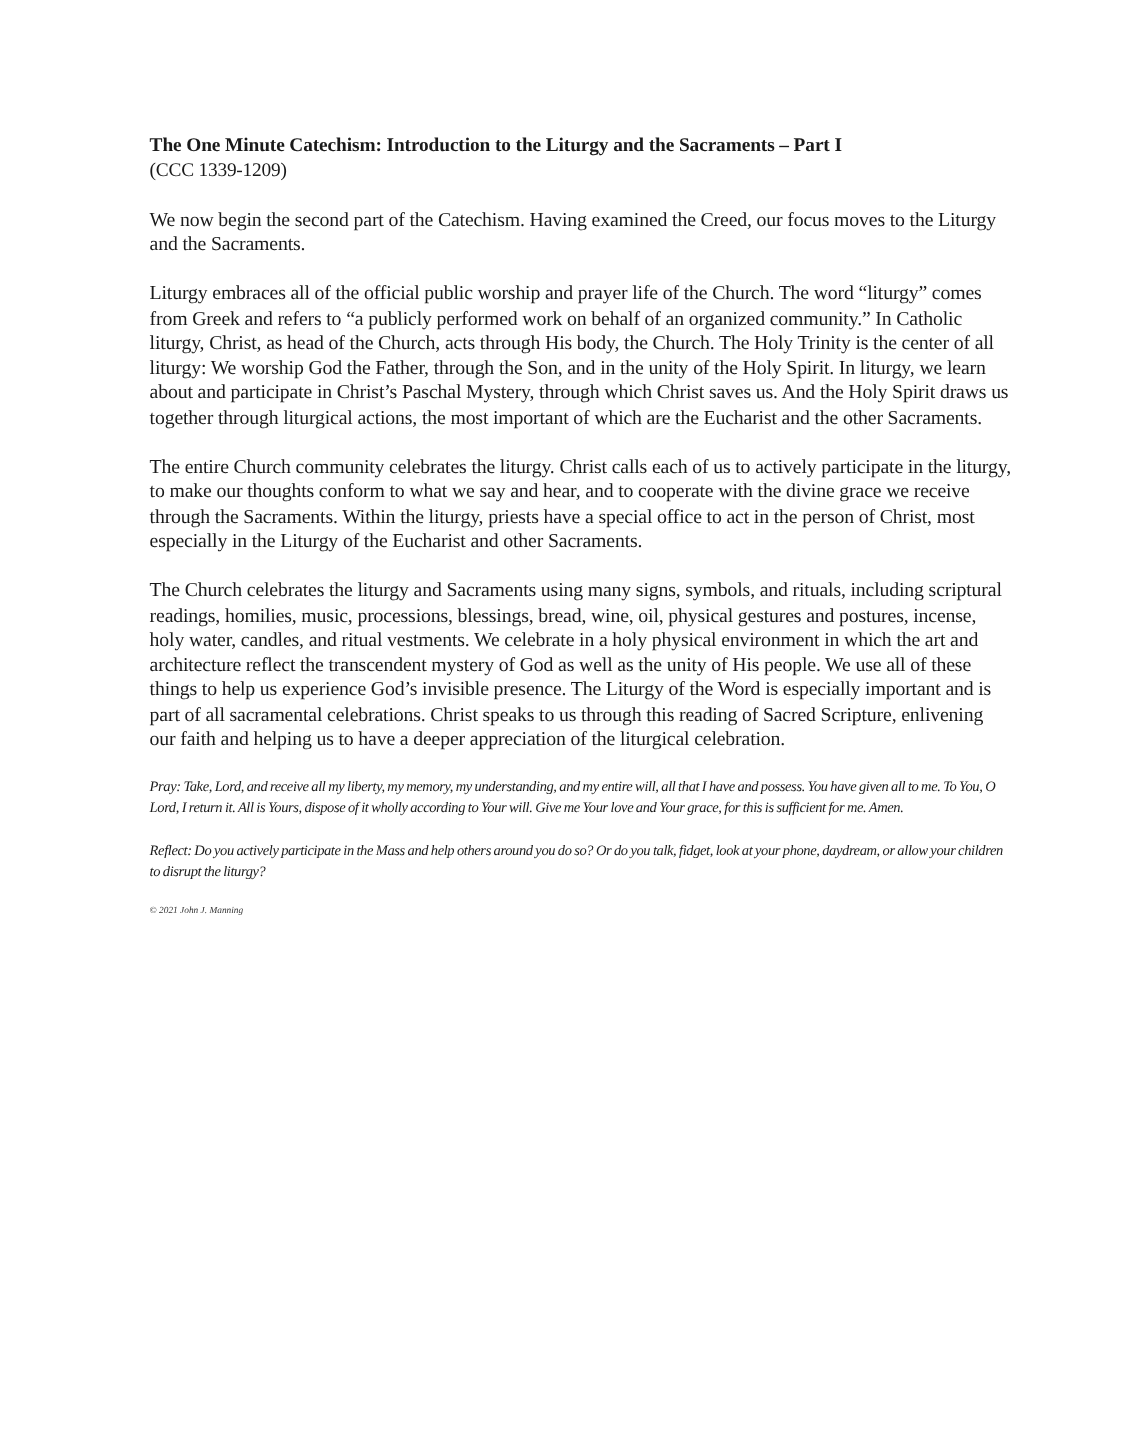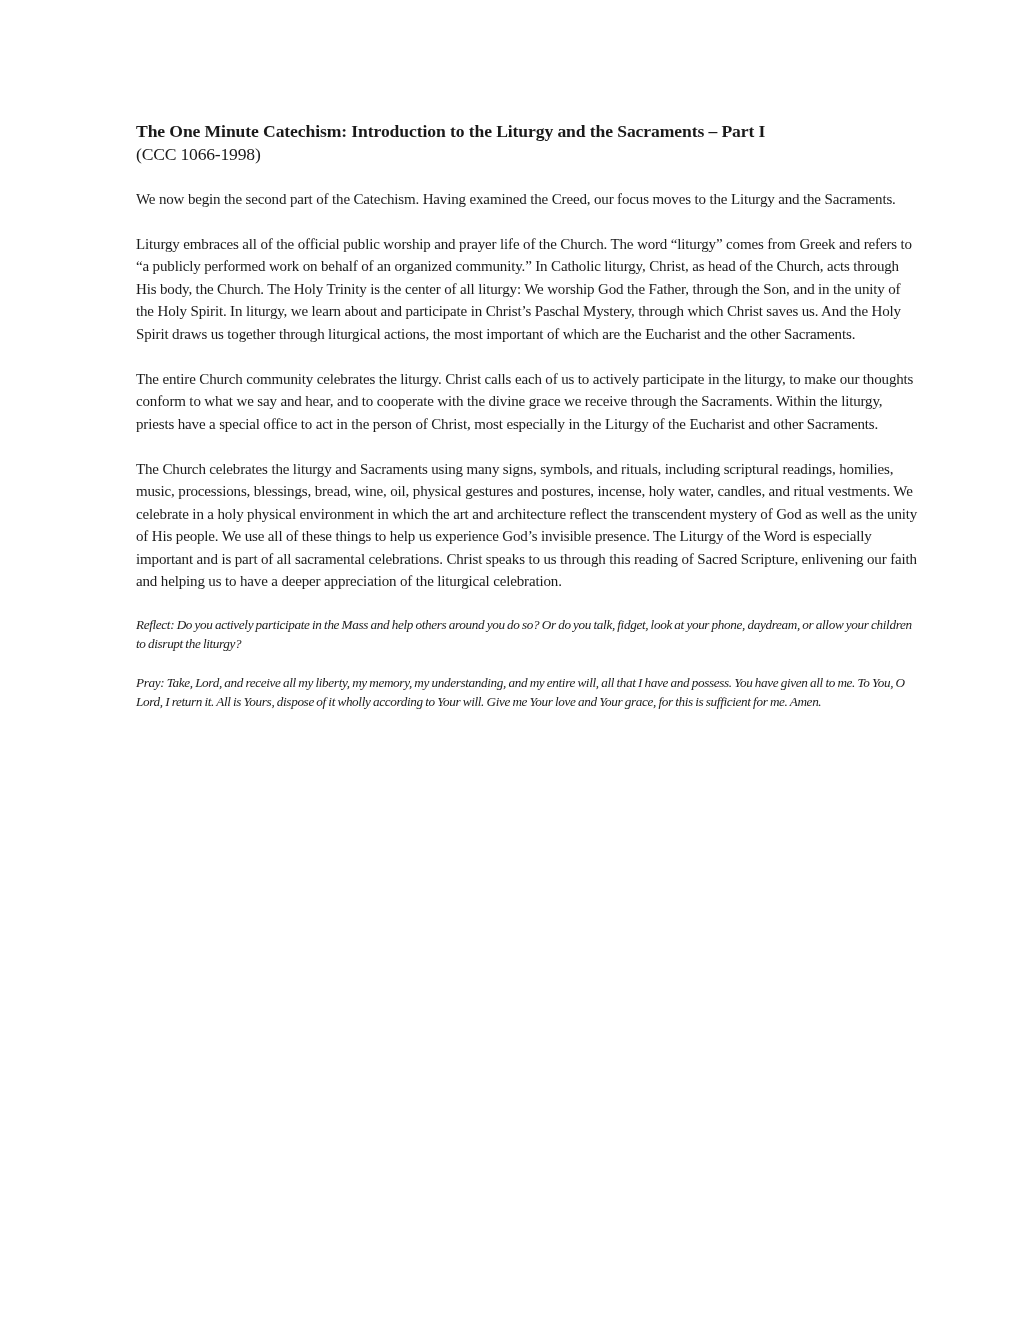--- a/index.html
+++ b/index.html
@@ -28,21 +28,21 @@
       margin: 0;
       letter-spacing: -0.1px;
     }
     .ref {
       font-size: 17.6px;
       line-height: 22.5px;
       margin: 0 0 22.5px 0;
       letter-spacing: -0.2px;
     }
     .para {
-      font-size: 15px;
+      font-size: 18px;
       line-height: 22.5px;
       margin: 0 0 22.5px 0;
       letter-spacing: -0.15px;
       word-spacing: 0px;
     }
     .italic-block {
       font-style: italic;
       font-size: 13.2px;
       line-height: 19px;
       margin: 0 0 20px 0;
@@ -58,23 +58,24 @@
       line-height: 12px;
       margin: 8px 0 0 0;
       color: #333333;
     }
   </style>
 </head>
 <body>
 
 <div class="page">
   <p class="title">The One Minute Catechism: Introduction to the Liturgy and the Sacraments – Part I</p>
-  <p class="ref">(CCC 1066-1998)</p>
+  <p class="ref">(CCC 1339-1209)</p>
 
   <p class="para">We now begin the second part of the Catechism. Having examined the Creed, our focus moves to the Liturgy and the Sacraments.</p>
   <p class="para">Liturgy embraces all of the official public worship and prayer life of the Church. The word “liturgy” comes from Greek and refers to “a publicly performed work on behalf of an organized community.” In Catholic liturgy, Christ, as head of the Church, acts through His body, the Church. The Holy Trinity is the center of all liturgy: We worship God the Father, through the Son, and in the unity of the Holy Spirit. In liturgy, we learn about and participate in Christ’s Paschal Mystery, through which Christ saves us. And the Holy Spirit draws us together through liturgical actions, the most important of which are the Eucharist and the other Sacraments.</p>
   <p class="para">The entire Church community celebrates the liturgy. Christ calls each of us to actively participate in the liturgy, to make our thoughts conform to what we say and hear, and to cooperate with the divine grace we receive through the Sacraments. Within the liturgy, priests have a special office to act in the person of Christ, most especially in the Liturgy of the Eucharist and other Sacraments.</p>
   <p class="para">The Church celebrates the liturgy and Sacraments using many signs, symbols, and rituals, including scriptural readings, homilies, music, processions, blessings, bread, wine, oil, physical gestures and postures, incense, holy water, candles, and ritual vestments. We celebrate in a holy physical environment in which the art and architecture reflect the transcendent mystery of God as well as the unity of His people. We use all of these things to help us experience God’s invisible presence. The Liturgy of the Word is especially important and is part of all sacramental celebrations. Christ speaks to us through this reading of Sacred Scripture, enlivening our faith and helping us to have a deeper appreciation of the liturgical celebration.</p>
 
+  <p class="italic-block">Pray: Take, Lord, and receive all my liberty, my memory, my understanding, and my entire will, all that I have and possess. You have given all to me. To You, O Lord, I return it. All is Yours, dispose of it wholly according to Your will. Give me Your love and Your grace, for this is sufficient for me. Amen.</p>
   <p class="italic-block first">Reflect: Do you actively participate in the Mass and help others around you do so? Or do you talk, fidget, look at your phone, daydream, or allow your children to disrupt the liturgy?</p>
-  <p class="italic-block">Pray: Take, Lord, and receive all my liberty, my memory, my understanding, and my entire will, all that I have and possess. You have given all to me. To You, O Lord, I return it. All is Yours, dispose of it wholly according to Your will. Give me Your love and Your grace, for this is sufficient for me. Amen.</p>
 
+  <p class="copyright">© 2021 John J. Manning</p>
 </div>
 
 </body></html>

